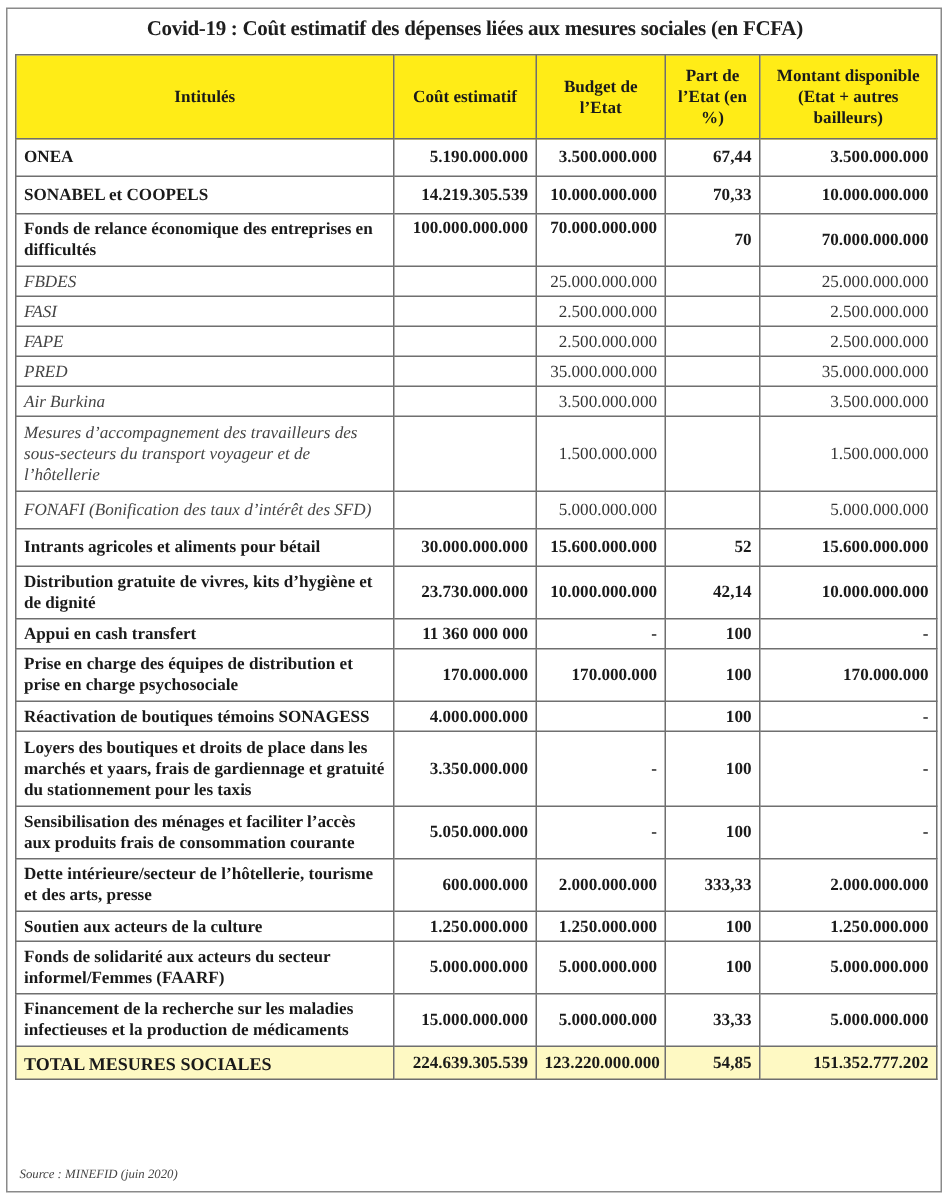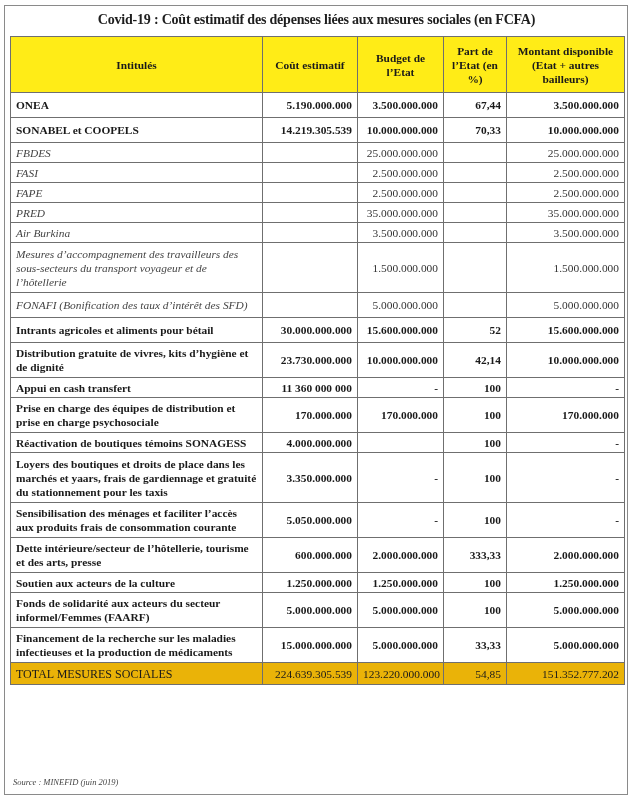--- a/index.html
+++ b/index.html
@@ -18,21 +18,21 @@
   thead th.left-head { text-align: center; }
   tbody td.num { text-align: right; font-weight: bold; white-space: nowrap; }
   tbody td.lbl { text-align: left; font-weight: bold; }
   tbody tr.sub td.lbl { font-weight: normal; font-style: italic; color: #444; }
   tbody tr.sub td.num { font-weight: normal; color: #333; }
   tbody tr.h25 td { height: 20px; }
   tbody tr.h20 td { height: 15px; }
   tbody tr.h2 td { height: 30px; }
   tbody tr.h3 td { height: 45px; }
   tbody td.top { vertical-align: top; }
-  tbody tr.total td { background: #eab308; font-weight: normal; height: 17px; }
+  tbody tr.total td { background: #fef9c3; font-weight: bold; height: 17px; }
   tbody tr.total td.lbl { font-size: 12px; }
   .source { position: absolute; left: 13px; top: 777px; font-size: 8.5px; font-style: italic; color: #444; }
 </style>
 </head>
 <body>
 
 <div class="frame"></div>
 <div class="title">Covid-19 : Coût estimatif des dépenses liées aux mesures sociales (en FCFA)</div>
 
 <table>
@@ -60,20 +60,27 @@
         <td class="num">67,44</td>
         <td class="num">3.500.000.000</td>
       </tr>
       <tr class="h25">
         <td class="lbl">SONABEL et COOPELS</td>
         <td class="num">14.219.305.539</td>
         <td class="num">10.000.000.000</td>
         <td class="num">70,33</td>
         <td class="num">10.000.000.000</td>
       </tr>
+      <tr class="h2 fund">
+        <td class="lbl">Fonds de relance économique des entreprises en difficultés</td>
+        <td class="num top">100.000.000.000</td>
+        <td class="num top">70.000.000.000</td>
+        <td class="num">70</td>
+        <td class="num">70.000.000.000</td>
+      </tr>
       <tr class="sub h20">
         <td class="lbl">FBDES</td>
         <td class="num"></td>
         <td class="num">25.000.000.000</td>
         <td class="num"></td>
         <td class="num">25.000.000.000</td>
       </tr>
       <tr class="sub h20">
         <td class="lbl">FASI</td>
         <td class="num"></td>
@@ -196,13 +203,13 @@
       <tr class="total">
         <td class="lbl">TOTAL MESURES SOCIALES</td>
         <td class="num">224.639.305.539</td>
         <td class="num">123.220.000.000</td>
         <td class="num">54,85</td>
         <td class="num">151.352.777.202</td>
       </tr>
     </tbody>
 </table>
 
-<div class="source">Source : MINEFID (juin 2019)</div>
+<div class="source">Source : MINEFID (juin 2020)</div>
 
 </body></html>

